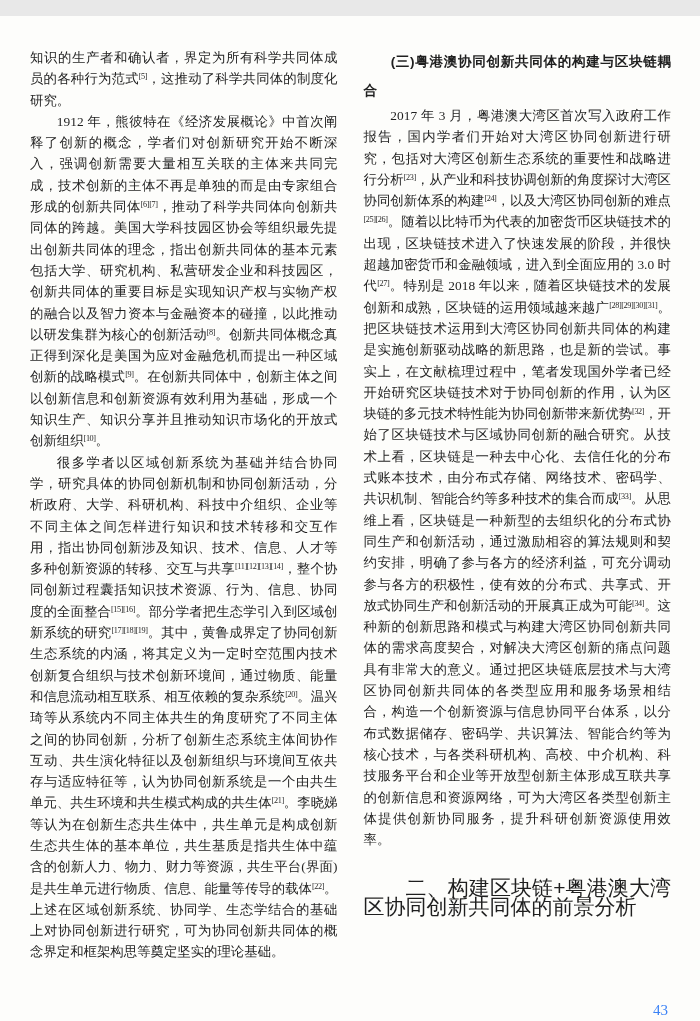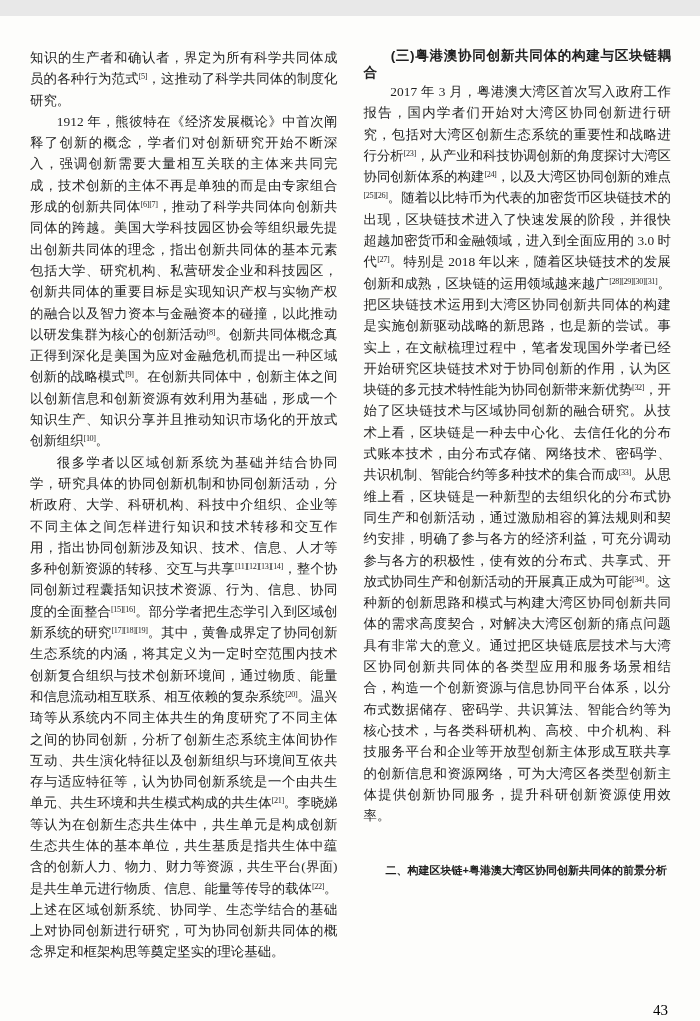--- a/index.html
+++ b/index.html
@@ -36,45 +36,45 @@
   }
   .col p.continuation {
     text-indent: 0;
   }
   .col .subheading {
     margin: 0;
     text-indent: 2em;
     font-family: "Liberation Sans", "DejaVu Sans", sans-serif;
     font-weight: bold;
     font-size: 13.6px;
-    line-height: 17px;
+    line-height: 29px;
     text-align: justify;
   }
   .col h2.section-heading {
     margin: 28px 0 24px 0;
     text-indent: 2em;
     font-family: "Liberation Sans", "DejaVu Sans", sans-serif;
-    font-weight: bold;
-    font-size: 11px;
-    line-height: 33px;
+    font-weight: normal;
+    font-size: 21px;
+    line-height: 19px;
     text-align: justify;
   }
   sup.ref {
     font-size: 8.2px;
     line-height: 0;
     vertical-align: 4.5px;
     letter-spacing: -0.4px;
   }
   .page-number {
     position: absolute;
     right: 32px;
     bottom: 18px;
     font-family: "Liberation Serif", "DejaVu Serif", serif;
     font-size: 15px;
-    color: #000000;
+    color: #3b82f6;
   }
 </style>
 </head>
 <body>
 
 <div class="page" style="background: rgb(253, 253, 251); color: rgb(31, 31, 31);">
   <div class="columns">
     <div class="col">
         <p class="continuation">知识的生产者和确认者，界定为所有科学共同体成员的各种行为范式<sup class="ref">[5]</sup>，这推动了科学共同体的制度化研究。</p>
         <p>1912 年，熊彼特在《经济发展概论》中首次阐释了创新的概念，学者们对创新研究开始不断深入，强调创新需要大量相互关联的主体来共同完成，技术创新的主体不再是单独的而是由专家组合形成的创新共同体<sup class="ref">[6]</sup><sup class="ref">[7]</sup>，推动了科学共同体向创新共同体的跨越。美国大学科技园区协会等组织最先提出创新共同体的理念，指出创新共同体的基本元素包括大学、研究机构、私营研发企业和科技园区，创新共同体的重要目标是实现知识产权与实物产权的融合以及智力资本与金融资本的碰撞，以此推动以研发集群为核心的创新活动<sup class="ref">[8]</sup>。创新共同体概念真正得到深化是美国为应对金融危机而提出一种区域创新的战略模式<sup class="ref">[9]</sup>。在创新共同体中，创新主体之间以创新信息和创新资源有效利用为基础，形成一个知识生产、知识分享并且推动知识市场化的开放式创新组织<sup class="ref">[10]</sup>。</p>

